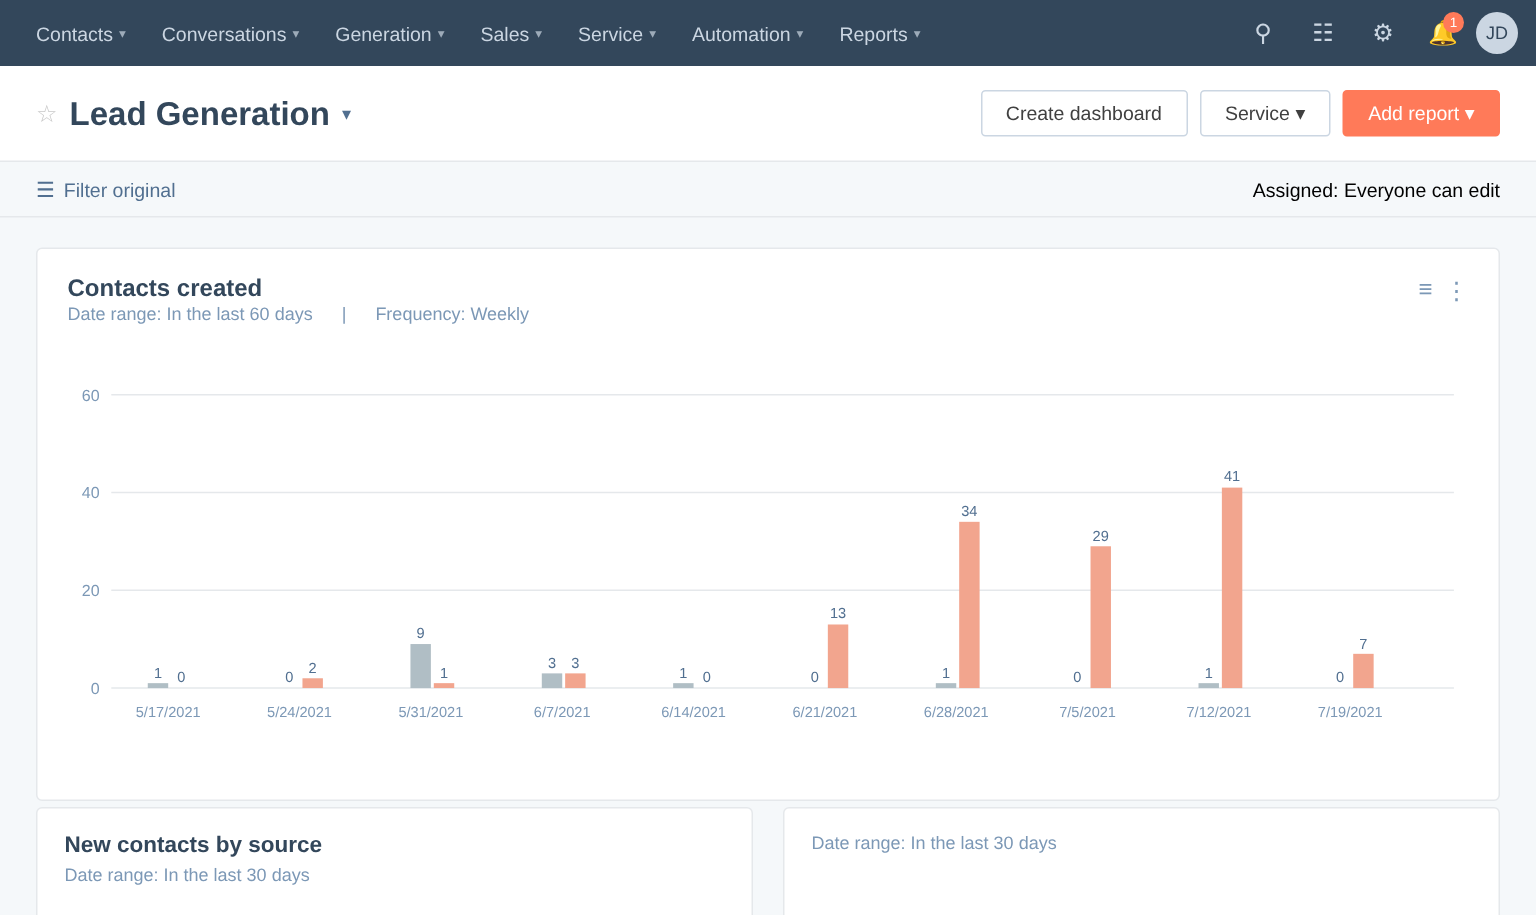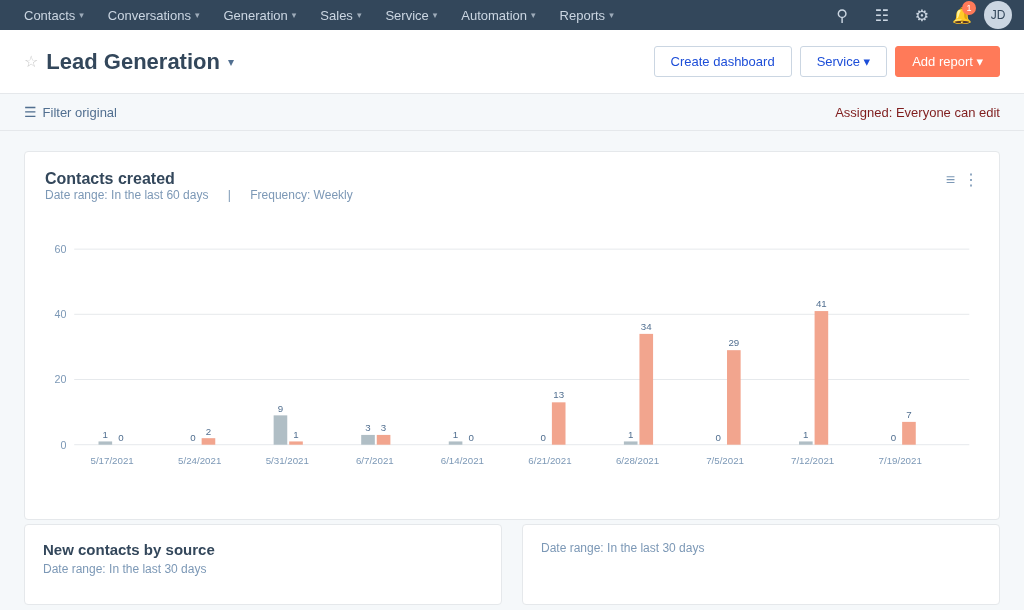--- a/index.html
+++ b/index.html
@@ -1,21 +1,21 @@
 <!DOCTYPE html>
 <html><head>
   <meta charset="utf-8">
   <style>
     * { box-sizing: border-box; margin: 0; padding: 0; }
     body { font-family: -apple-system, BlinkMacSystemFont, 'Segoe UI', sans-serif; background: #f5f8fa; font-size: 13px; }
 
     
     .navbar {
       background: #33475b;
-      height: 30px;
+      height: 44px;
       display: flex;
       align-items: center;
       padding: 0 12px;
       gap: 0;
     }
     .nav-item {
       color: #cbd6e2;
       font-size: 13px;
       padding: 0 12px;
       height: 44px;
@@ -74,41 +74,41 @@
     .btn {
       padding: 7px 16px;
       border-radius: 3px;
       font-size: 13px;
       cursor: pointer;
       font-weight: 400;
     }
     .btn-outline {
       background: #fff;
       border: 1px solid #cbd6e2;
-      color: #1d4ed8;
+      color: #404040;
     }
     .btn-primary {
       background: #ff7a59;
       border: 1px solid #ff7a59;
       color: #fff;
     }
 
     
     .filter-bar {
       background: #f5f8fa;
       padding: 10px 24px;
       display: flex;
       align-items: center;
       justify-content: space-between;
       border-bottom: 1px solid #e5e8eb;
     }
     .filter-left { display: flex; align-items: center; gap: 6px; color: #516f90; cursor: pointer; font-size: 13px; }
     .filter-icon { font-size: 14px; }
     .filter-right { font-size: 13px; color: #516f90; }
-    .filter-right span { color: #7f1d1d; cursor: pointer; }
+    .filter-right span { color: #000000; cursor: pointer; }
 
     
     .main { padding: 20px 24px; }
 
     
     .chart-card {
       background: #fff;
       border: 1px solid #e5e8eb;
       border-radius: 4px;
       padding: 18px 20px 14px;

